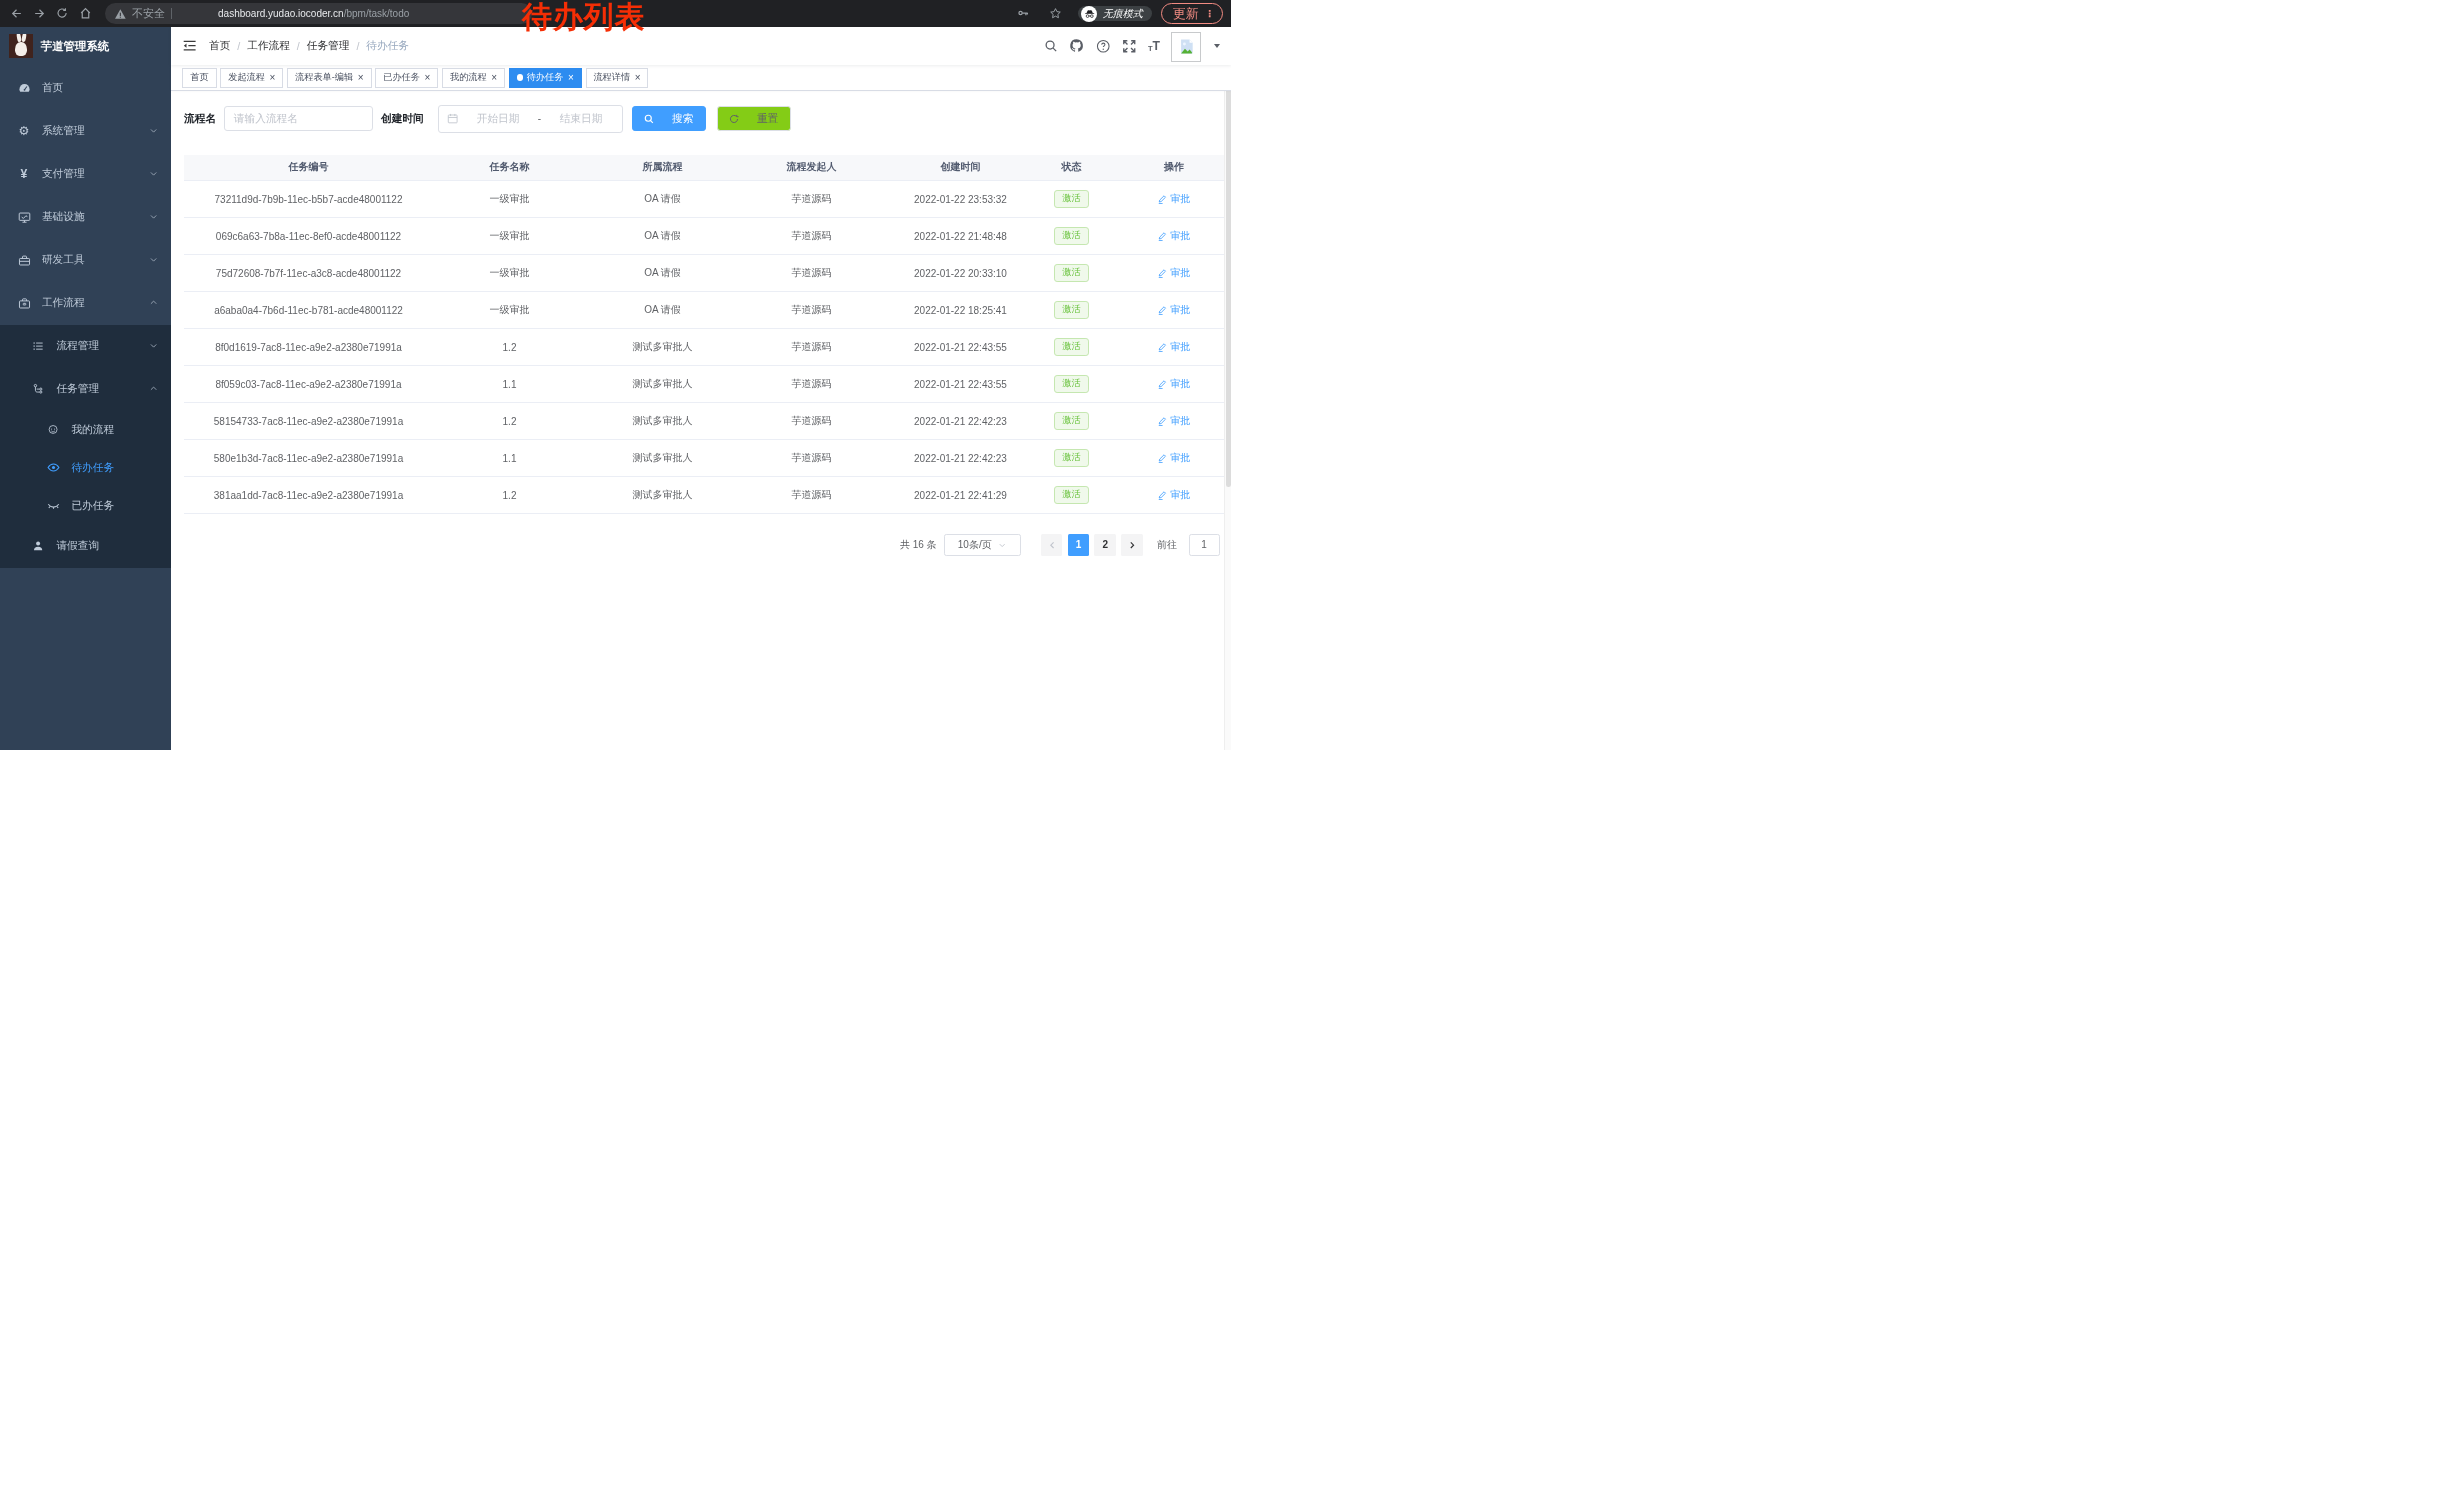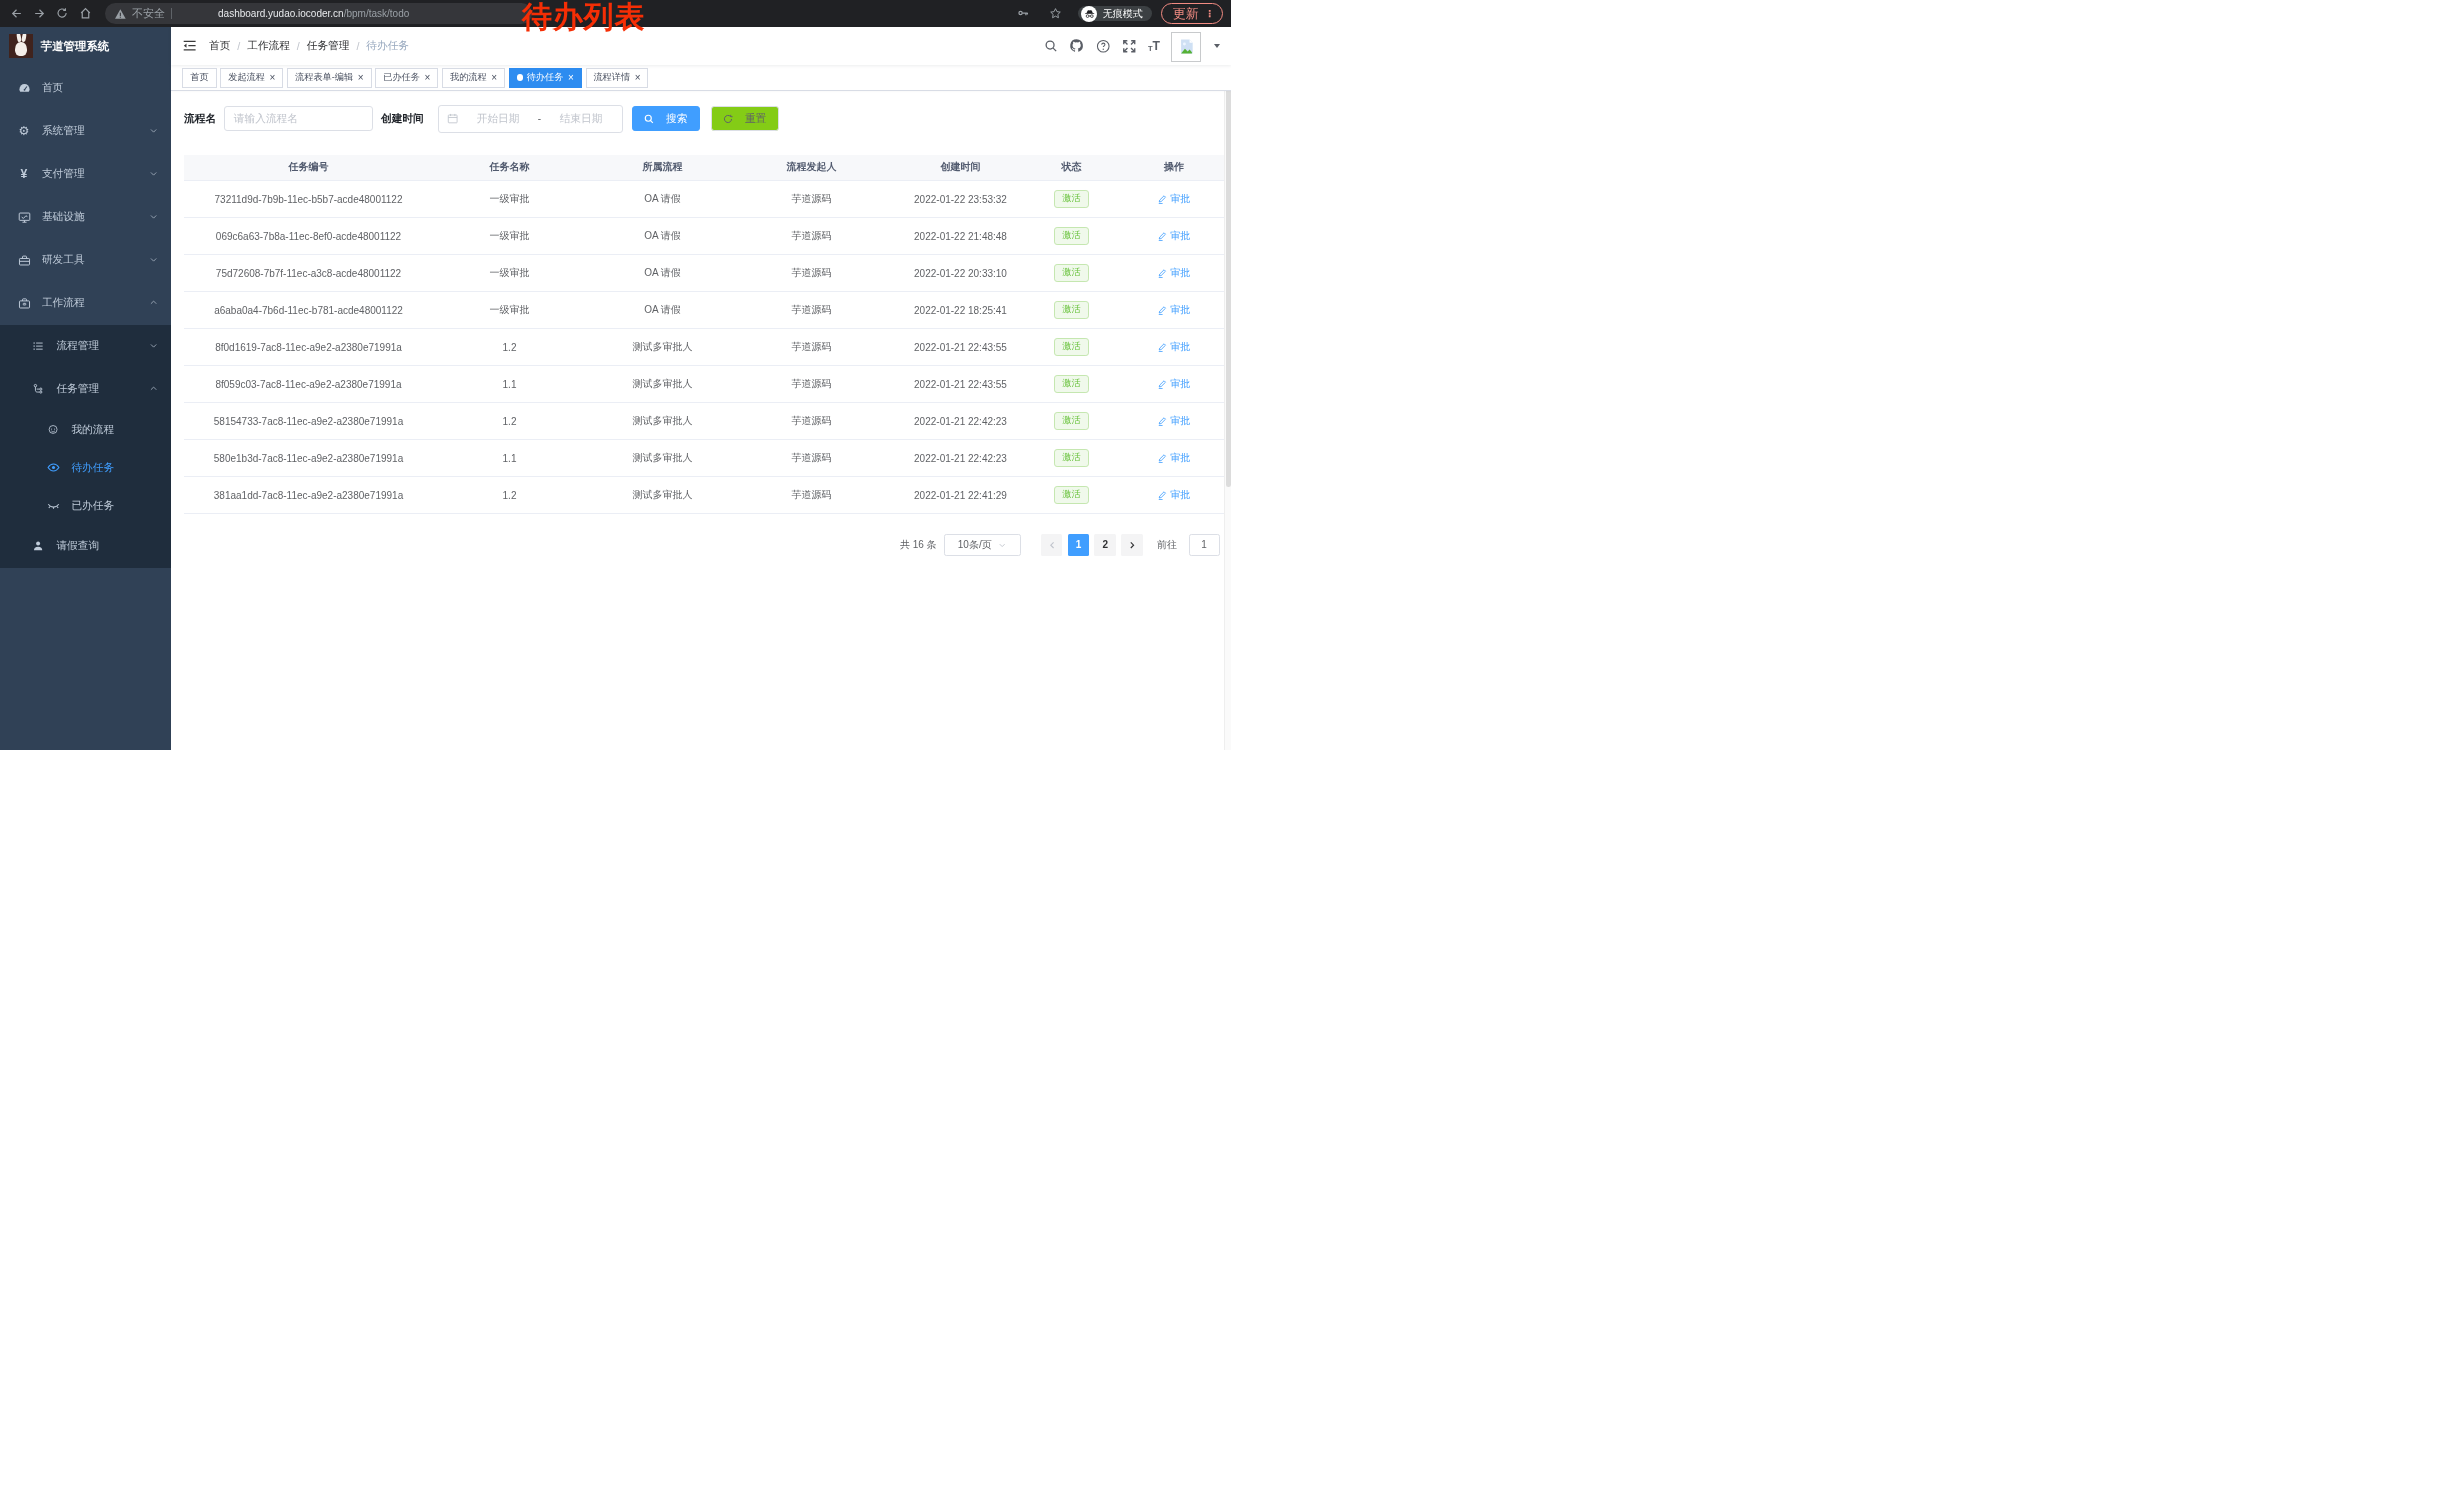--- a/index.html
+++ b/index.html
@@ -14,21 +14,21 @@
   
   .chrome { height:27px; background:#202124; display:flex; align-items:center; padding:0 7.6px; }
   .chrome .navbtn { width:18.3px; height:18.3px; display:flex; align-items:center; justify-content:center; color:#9aa0a6; margin-right:4.6px; }
   .urlbar { height:20.6px; width:427px; margin-left:6.1px; background:#35363a; border-radius:10.7px; display:flex; align-items:center; padding:0 10px; gap:6.1px; }
   .sec-label { color:#9aa0a6; font-size:11px; white-space:nowrap; }
   .url-divider { width:0.8px; height:10.7px; background:#5f6368; }
   .url-text { font-size:10px; white-space:nowrap; }
   .url-host { color:#e8eaed;margin-left:40px; }
   .url-path { color:#9aa0a6; }
   .chrome-right { margin-left:auto; display:flex; align-items:center; gap:9.2px; }
-  .incog-pill { height:15px; background:#3c4043; border-radius:10.7px; display:flex; align-items:center; gap:5.3px; padding:0 9.2px 0 3.1px; }
+  .incog-pill { height:15px; background:#3c4043; border-radius:10.7px; display:flex; align-items:center; gap:5.3px; padding:0 9.2px 0 3.1px;font-style:italic; }
   .incog-circle { width:16px; height:16px; border-radius:50%; background:#fff; display:flex; align-items:center; justify-content:center; }
   .incog-label { color:#fff; font-size:10px; }
   .update-pill { height:20.6px; border:1.1px solid #f28b82; border-radius:10.7px; display:flex; align-items:center; gap:6.1px; padding:0 7.6px 0 10.7px; color:#f28b82; }
   .update-label { font-size:13px; }
   .more-dots { font-size:10px; letter-spacing:0; color:#f28b82; font-weight:bold; }
 
   
   .annotation {
     position:absolute; left:522px; top:-3.1px; z-index:50;
     font-size:30px; font-weight:bold; color:#f52e05; letter-spacing:0.8px; pointer-events:none;
@@ -78,21 +78,21 @@
   
   .content { flex:1; padding:13.7px 12.2px 0 13px; }
 
   .filters { display:flex; align-items:center; }
   .f-label { font-size:10.7px; font-weight:bold; color:#1f2329; margin-right:8.4px; white-space:nowrap; }
   .f-label.second { margin-left:7.6px; }
   .txt-input { width:149px; height:24.4px; border:0.8px solid #dcdfe6; border-radius:3.1px; display:flex; align-items:center; padding:0 8.4px; color:#c0c4cc; font-size:10.7px; background:#fff; }
   .date-range { width:185px; height:28px; border:0.8px solid #dcdfe6; border-radius:3.1px; display:flex; align-items:center; padding:0 7.6px; gap:6.1px; margin-left:6.1px; background:#fff; }
   .date-ph { color:#c0c4cc; font-size:10.7px; flex:1; text-align:center; }
   .date-sep { color:#606266; font-size:10px; }
-  .btn { height:24.4px; border-radius:3.1px; display:inline-flex; align-items:center; gap:12px; font-size:10.7px; padding:0 11.4px; cursor:pointer; }
+  .btn { height:24.4px; border-radius:3.1px; display:inline-flex; align-items:center; gap:18px; font-size:10.7px; padding:0 11.4px; cursor:pointer; }
   .btn-primary { background:#409EFF; color:#fff; border:0.8px solid #409EFF; margin-left:8.4px; }
   .btn-plain { background:#84cc16; color:#606266; border:0.8px solid #dcdfe6; margin-left:10.7px; }
 
   
   table.grid { border-collapse:collapse; width:1057px; margin-top:22px; table-layout:fixed; font-size:10px; }
   table.grid th { height:26px; background:#f7f8fa; color:#515a6e; font-weight:bold; text-align:center; border-bottom:0.8px solid #ebeef5; padding:0 3.1px; }
   table.grid td { height:37px; color:#606266; text-align:center; border-bottom:0.8px solid #ebeef5; padding:0 3.1px; white-space:nowrap; overflow:hidden; }
   .badge { display:inline-block; padding:2.3px 6.9px; font-size:9.2px; color:#67c23a; background:#f0f9eb; border:0.8px solid #c5e7b0; border-radius:3.1px; line-height:1.3; }
   .approve { color:#409EFF; display:inline-flex; align-items:center; gap:3.1px; cursor:pointer; text-decoration:none; font-size:10px; }
 

